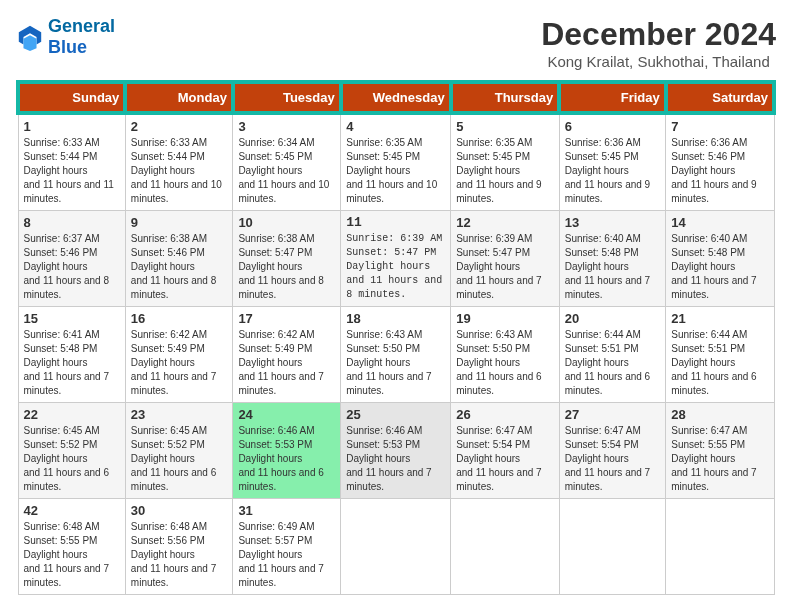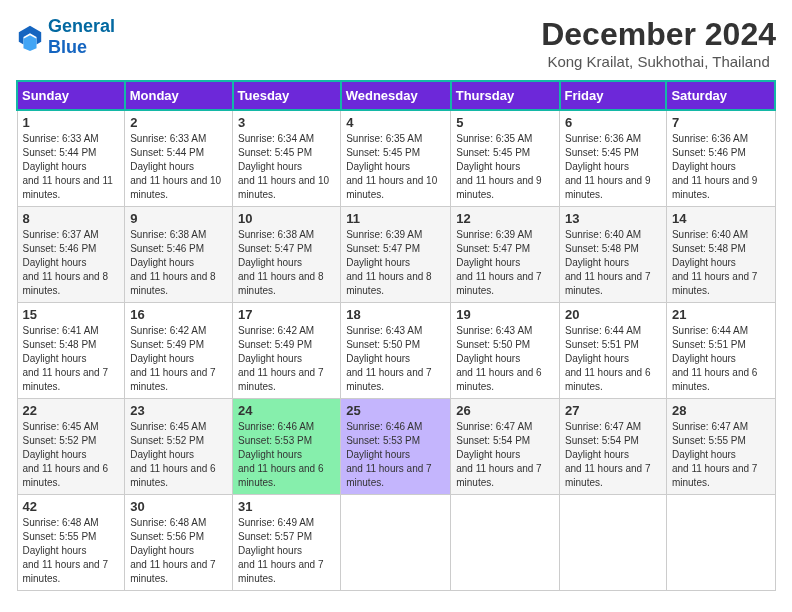--- a/index.html
+++ b/index.html
@@ -28,27 +28,27 @@
       height: 28px;
     }
     .title-block { text-align: center; }
     .month-title { font-size: 32px; font-weight: bold; color: #333; }
     .location-title { font-size: 15px; color: #555; }
     .calendar {
       width: 100%;
       border-collapse: collapse;
     }
     .calendar th {
-      background-color: #6d28d9;
+      background-color: #c2410c;
       color: #fff;
       font-size: 13px;
       font-weight: bold;
       padding: 6px 4px;
-      border: 2px solid #14b8a6;
-      text-align: left;
+      border: 4px solid #14b8a6;
+      text-align: right;
     }
     .calendar td {
       border: 1px solid #ccc;
       vertical-align: top;
       padding: 4px 5px;
       width: 113px;
       background: #fff;
       font-size: 10.5px;
       color: #333;
       min-height: 80px;
@@ -142,21 +142,21 @@
 <div class="day-info">Sunrise: 6:37 AM<br>Sunset: 5:46 PM<br>Daylight hours<br>and 11 hours and 8 minutes.</div>
         </td>
         <td style="background: rgb(245, 245, 245);">
           <span class="day-num">9</span>
 <div class="day-info">Sunrise: 6:38 AM<br>Sunset: 5:46 PM<br>Daylight hours<br>and 11 hours and 8 minutes.</div>
         </td>
         <td style="background: rgb(245, 245, 245);">
           <span class="day-num">10</span>
 <div class="day-info">Sunrise: 6:38 AM<br>Sunset: 5:47 PM<br>Daylight hours<br>and 11 hours and 8 minutes.</div>
         </td>
-        <td style="background: rgb(245, 245, 245);">
+        <td style="background: rgb(245, 245, 245); font-family: Liberation Mono, monospace;">
           <span class="day-num">11</span>
 <div class="day-info">Sunrise: 6:39 AM<br>Sunset: 5:47 PM<br>Daylight hours<br>and 11 hours and 8 minutes.</div>
         </td>
         <td style="background: rgb(245, 245, 245);">
           <span class="day-num">12</span>
 <div class="day-info">Sunrise: 6:39 AM<br>Sunset: 5:47 PM<br>Daylight hours<br>and 11 hours and 7 minutes.</div>
         </td>
         <td style="background: rgb(245, 245, 245);">
           <span class="day-num">13</span>
 <div class="day-info">Sunrise: 6:40 AM<br>Sunset: 5:48 PM<br>Daylight hours<br>and 11 hours and 7 minutes.</div>
@@ -202,21 +202,21 @@
 <div class="day-info">Sunrise: 6:45 AM<br>Sunset: 5:52 PM<br>Daylight hours<br>and 11 hours and 6 minutes.</div>
         </td>
         <td style="background: rgb(245, 245, 245);">
           <span class="day-num">23</span>
 <div class="day-info">Sunrise: 6:45 AM<br>Sunset: 5:52 PM<br>Daylight hours<br>and 11 hours and 6 minutes.</div>
         </td>
         <td style="background: #86efac;">
           <span class="day-num">24</span>
 <div class="day-info">Sunrise: 6:46 AM<br>Sunset: 5:53 PM<br>Daylight hours<br>and 11 hours and 6 minutes.</div>
         </td>
-        <td style="background: #c4b5fd;">
+        <td style="background: #e5e5e5;">
           <span class="day-num">25</span>
 <div class="day-info">Sunrise: 6:46 AM<br>Sunset: 5:53 PM<br>Daylight hours<br>and 11 hours and 7 minutes.</div>
         </td>
         <td style="background: rgb(245, 245, 245);">
           <span class="day-num">26</span>
 <div class="day-info">Sunrise: 6:47 AM<br>Sunset: 5:54 PM<br>Daylight hours<br>and 11 hours and 7 minutes.</div>
         </td>
         <td style="background: rgb(245, 245, 245);">
           <span class="day-num">27</span>
 <div class="day-info">Sunrise: 6:47 AM<br>Sunset: 5:54 PM<br>Daylight hours<br>and 11 hours and 7 minutes.</div>

